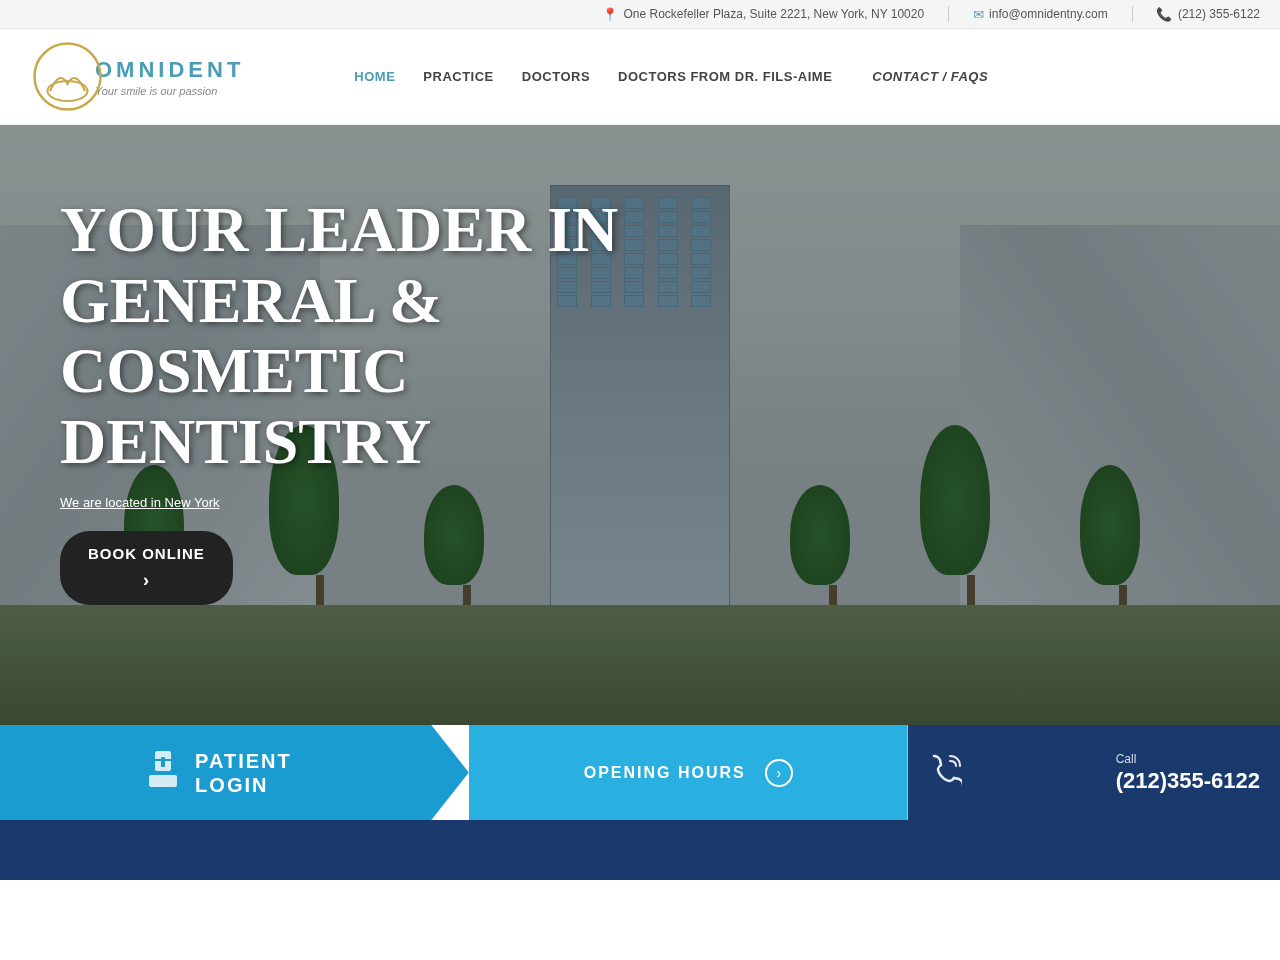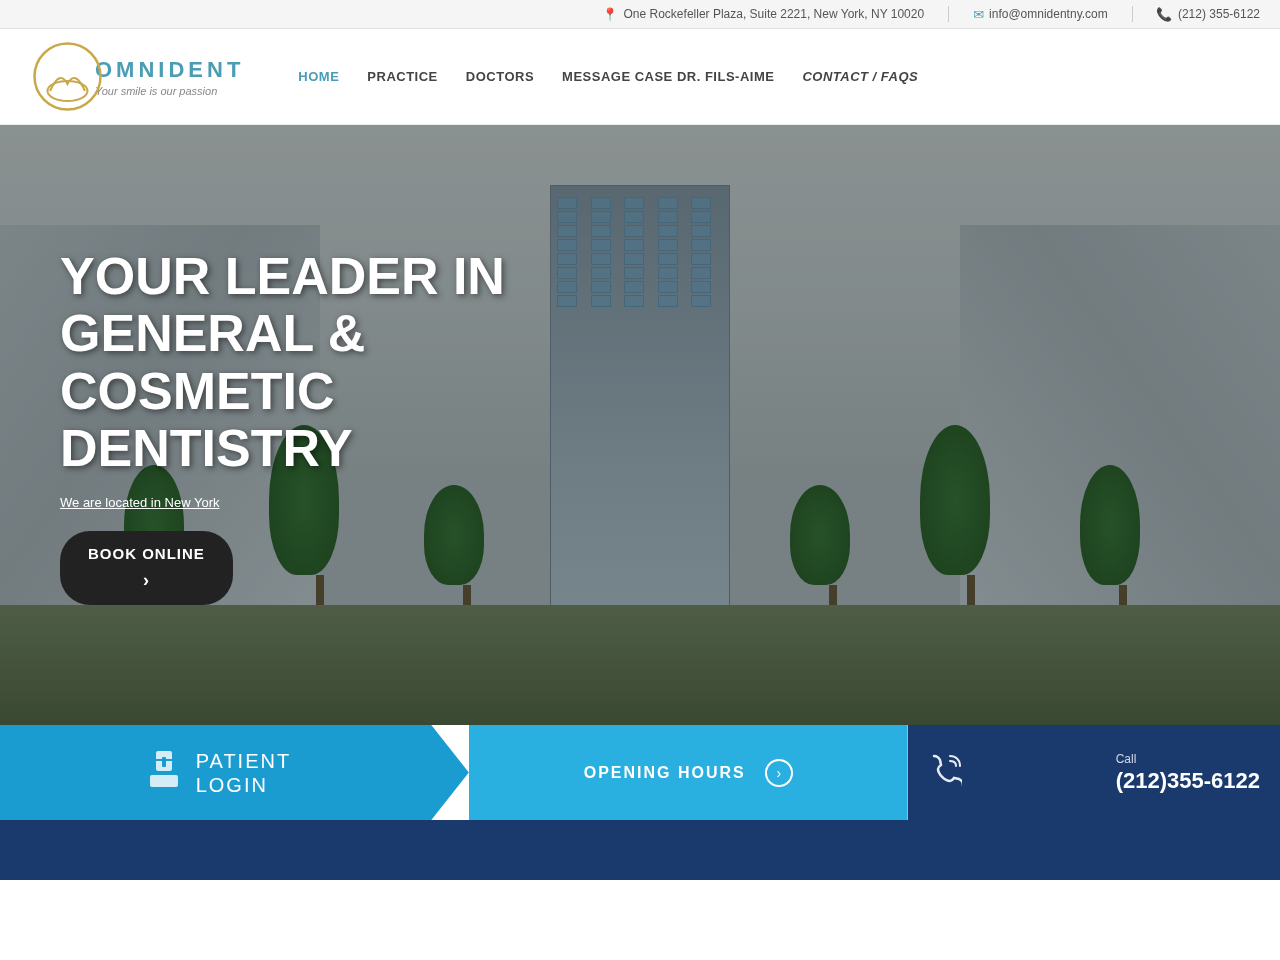--- a/index.html
+++ b/index.html
@@ -37,21 +37,21 @@
       display: flex;
       align-items: center;
       padding: 10px 30px;
       background: #fff;
       border-bottom: 1px solid #eee;
       min-height: 90px;
     }
     .logo-area {
       display: flex;
       align-items: center;
-      margin-right: 40px;
+      margin-right: 96px;
       flex-shrink: 0;
     }
     .logo-circle {
       width: 75px;
       height: 75px;
       position: relative;
     }
     .logo-circle svg {
       width: 75px;
       height: 75px;
@@ -70,21 +70,21 @@
     .logo-tagline {
       font-size: 11px;
       color: #888;
       font-style: italic;
       margin-top: 2px;
     }
     nav {
       display: flex;
       flex-wrap: wrap;
       align-items: flex-end;
-      gap: 0;
+      gap: 12px;
     }
     .nav-item {
       padding: 8px 14px;
       font-size: 13px;
       font-weight: bold;
       color: #444;
       text-decoration: none;
       cursor: pointer;
       letter-spacing: 0.5px;
       display: flex;
@@ -189,26 +189,27 @@
     }
 
     .hero-content {
       position: absolute;
       bottom: 120px;
       left: 60px;
       z-index: 3;
       color: #fff;
     }
     .hero-title {
-      font-size: 52px;
+      font-size: 64px;
       font-weight: 900;
       line-height: 1.1;
       text-transform: uppercase;
       text-shadow: 2px 2px 6px rgba(0,0,0,0.5);
       max-width: 580px;
+      font-family: Liberation Serif, serif;
     }
     .hero-link {
       display: inline-block;
       margin-top: 18px;
       color: #fff;
       text-decoration: underline;
       font-size: 13px;
       cursor: pointer;
     }
     .hero-book-btn {
@@ -268,21 +269,21 @@
       font-size: 28px;
       color: #fff;
       opacity: 0.9;
     }
     .bottom-text {
       color: #fff;
       text-align: left;
     }
     .bottom-text .label {
       font-size: 20px;
-      font-weight: normal;
+      font-weight: bold;
       letter-spacing: 2px;
       text-transform: uppercase;
       line-height: 1.2;
     }
     .bottom-text .sublabel {
       font-size: 12px;
       color: rgba(255,255,255,0.8);
       margin-bottom: 2px;
     }
     .bottom-text .phone-num {
@@ -356,21 +357,21 @@
       <span class="logo-name">OMNIDENT</span>
       <span class="logo-tagline">Your smile is our passion</span>
     </div>
   </div>
 
   <nav>
     <div style="display:flex; flex-wrap:wrap; align-items:center;">
       <a class="nav-item active">HOME</a>
       <a class="nav-item">PRACTICE</a>
       <a class="nav-item">DOCTORS</a>
-      <a class="nav-item">MESSAGE CASE DR. FILS-AIME</a>
+      <a class="nav-item">DOCTORS FROM DR. FILS-AIME</a>
     </div>
     <div style="display:flex; align-items:center; font-style:italic;">
       <a class="nav-item">CONTACT / FAQS</a>
     </div>
   </nav>
 </div>
 
 <div class="hero">
 
   <div class="hero-scene">

